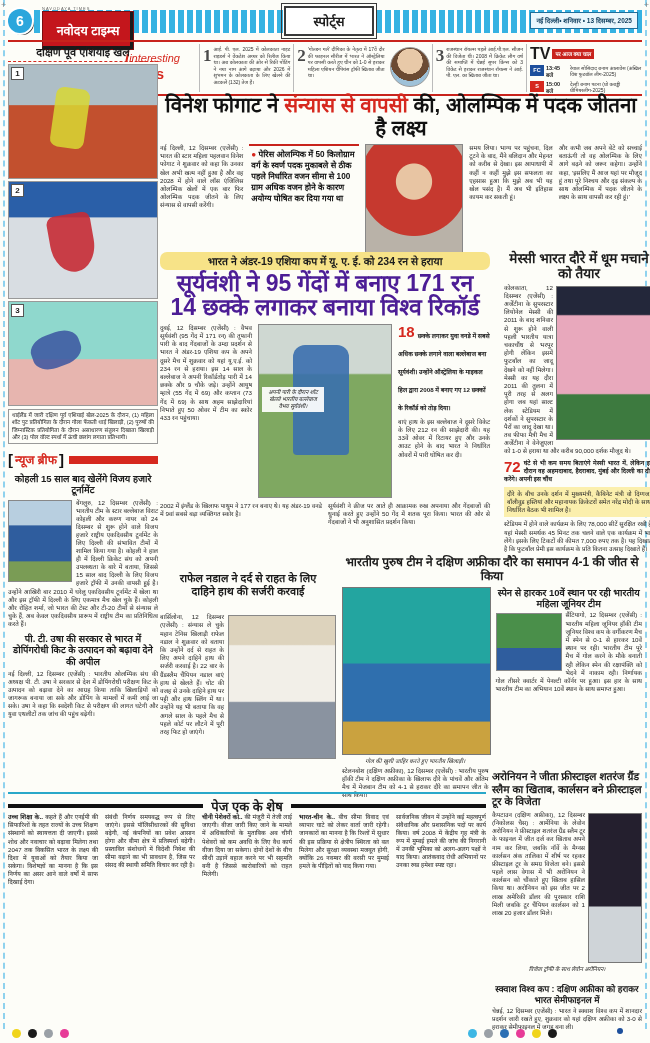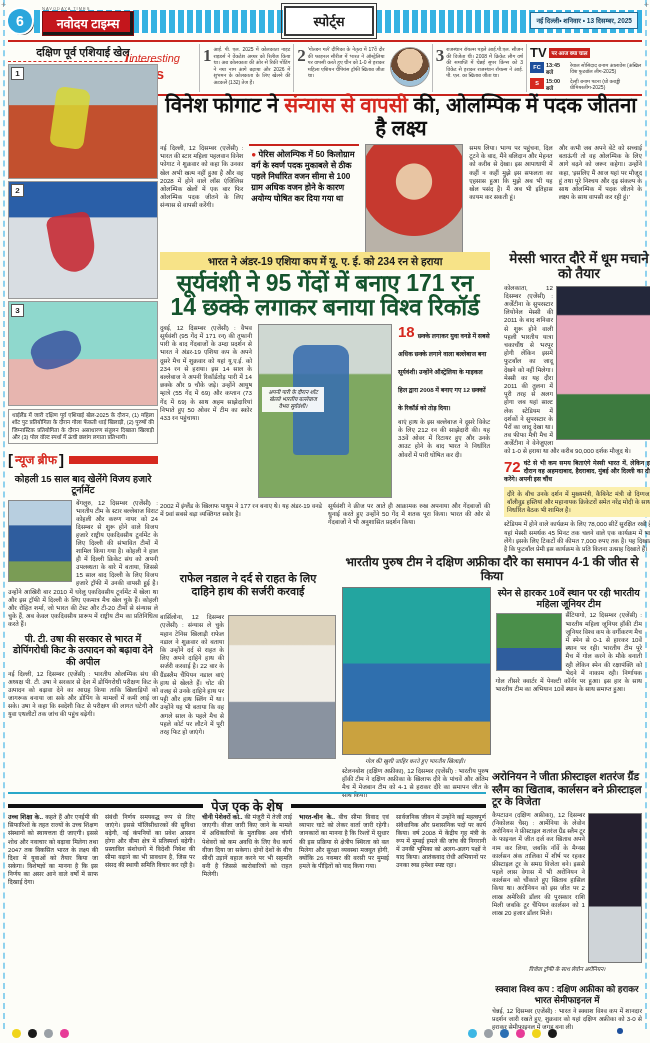--- a/index.html
+++ b/index.html
@@ -11,42 +11,42 @@
   
   .hdr{position:absolute;left:8px;top:6px;width:634px;height:30px;}
   .stripes{position:absolute;left:26px;top:4px;right:0;height:23px;
     background:repeating-linear-gradient(90deg,#35b2e2 0 6px,#ffffff 6px 9px);}
   .pgnum{position:absolute;left:0;top:3px;width:24px;height:24px;border-radius:50%;
     background:#2ba6dc;color:#fff;font-weight:bold;font-size:14px;line-height:24px;text-align:center;
     box-shadow:0 0 0 2px #fff,2px 2px 0 0 #222;}
   .mast{position:absolute;left:34px;top:0;width:92px;}
   .mast .tiny-top{font-size:4px;color:#666;letter-spacing:1px;}
   .mast .box{background:#c4161c;color:#fff;font-weight:bold;font-size:12.5px;text-align:center;
-    padding:3px 2px;border:1px solid #7d0d10;box-shadow:-3px -3px 0 0 #1a1a1a inset;}
+    padding:10px 2px;border:1px solid #7d0d10;box-shadow:-3px -3px 0 0 #1a1a1a inset;}
   .secbox{position:absolute;left:276px;top:0;width:86px;background:#fff;border:2px solid #3a3a3a;
     outline:1px solid #3a3a3a;outline-offset:2px;text-align:center;font-weight:bold;font-size:13px;padding:4px 0;}
   .datebox{position:absolute;right:4px;top:6px;background:#eaf7fd;border:1px solid #1d6f9c;
     color:#0d3c5c;font-weight:bold;font-size:6.5px;padding:3px 5px;}
   .redrule{position:absolute;left:8px;top:40px;width:634px;height:2px;background:#c8231c;}
   
   .facts{position:absolute;left:125px;top:44px;width:517px;height:48px;display:flex;align-items:stretch;
     border-bottom:2px solid #c8231c;padding-bottom:2px;}
   .flogo{width:74px;flex:none;padding-top:4px;}
   .flogo .w1{color:#d6281e;font-size:11px;font-style:italic;}
   .flogo .w1 b{font-size:15px;}
   .flogo .w2{color:#d6281e;font-size:15px;font-weight:bold;}
   .flogo .sq{display:inline-block;width:6px;height:6px;background:#1d4f9c;border-radius:50%;margin-right:1px;}
   .fitem{flex:1;display:flex;gap:2px;border-left:1px solid #bbb;padding:2px 3px 0 3px;}
   .fnum{font-family:"Liberation Serif",serif;font-size:17px;font-weight:bold;color:#4a4a4a;flex:none;}
   .ftxt{font-size:5px;line-height:1.3;text-align:justify;color:#333;}
   .favatar{flex:none;width:38px;height:38px;border-radius:50%;margin:3px 2px 0 2px;border:1px solid #999;
     background:radial-gradient(circle at 50% 35%,#e8c9a8 0 40%,#6b4a33 41% 62%,#9ec1d8 63%);}
   .tvbox{flex:none;width:112px;border-left:1px solid #bbb;padding:1px 0 0 3px;}
   .tvhead{display:flex;align-items:center;gap:2px;}
-  .tvhead .tv{font-weight:bold;font-size:13px;}
+  .tvhead .tv{font-weight:bold;font-size:16px;}
   .tvhead .sub{background:#c8231c;color:#fff;font-size:5.5px;font-weight:bold;padding:1px 3px;}
   .tvrow{display:flex;gap:2px;margin-top:2px;align-items:flex-start;}
   .chip{flex:none;width:14px;height:11px;color:#fff;font-size:5.5px;font-weight:bold;text-align:center;line-height:11px;}
   .chip.fc{background:#1d4f9c;}
   .chip.o2{background:#d6281e;}
   .tvtime{flex:none;font-size:5.5px;font-weight:bold;width:22px;}
   .tvtxt{font-size:5px;line-height:1.25;color:#333;}
   
   .rail{position:absolute;left:8px;top:44px;width:150px;}
   .rail-title{font-weight:bold;font-size:11px;text-align:center;border-bottom:1px dashed #d6281e;padding-bottom:2px;}
@@ -74,22 +74,22 @@
   .vin h1 .red{color:#d6281e;}
   .vin .cols{display:flex;gap:6px;margin-top:5px;}
   .p6{font-size:6.2px;line-height:1.32;text-align:justify;color:#222;}
   .vq{flex:none;width:106px;border-top:2px solid #c8231c;border-bottom:2px solid #c8231c;
     font-weight:bold;font-size:8.2px;line-height:1.35;padding:3px 2px;color:#111;}
   .vq .dot{color:#d6281e;}
   .vphoto{flex:none;width:96px;height:122px;border:1px solid #888;
     background:radial-gradient(circle at 50% 30%,#e8c5a3 0 18%,#c6392f 19% 55%,#b9b2a8 56%);}
   
   .sur{position:absolute;left:160px;top:252px;width:330px;}
-  .strap{background:#f7e388;font-weight:bold;font-size:10.5px;text-align:center;padding:2px 0;}
-  .sur h2{margin:2px 0 0 0;font-size:23px;line-height:1.04;text-align:center;font-weight:bold;color:#14532d;}
+  .strap{background:#f7e388;font-weight:bold;font-size:10.5px;text-align:center;padding:2px 0;border-radius:7px;}
+  .sur h2{margin:2px 0 0 0;font-size:23px;line-height:1.04;text-align:center;font-weight:bold;color:#4c1d95;}
   .sur .row{display:flex;gap:6px;margin-top:4px;}
   .sphoto{flex:none;position:relative;width:132px;height:172px;border:1px solid #888;
     background:linear-gradient(180deg,#cfd8d2 0 28%,#7fa861 29% 100%);}
   .sphoto .fig{position:absolute;left:34px;top:20px;width:56px;height:110px;background:#3a6fae;border-radius:12px 12px 4px 4px;opacity:.9;}
   .scap{position:absolute;left:3px;top:62px;width:58px;background:rgba(255,255,255,.92);
     font-size:5.5px;font-style:italic;line-height:1.3;padding:2px;text-align:center;}
   .stat{margin-bottom:4px;}
   .stat .n{float:left;color:#d6281e;font-weight:bold;font-size:15px;margin-right:3px;line-height:1;}
   .stat .t{font-size:6.2px;line-height:1.3;text-align:justify;font-weight:bold;color:#222;}
   .sur .row2{display:flex;gap:6px;margin-top:4px;}

